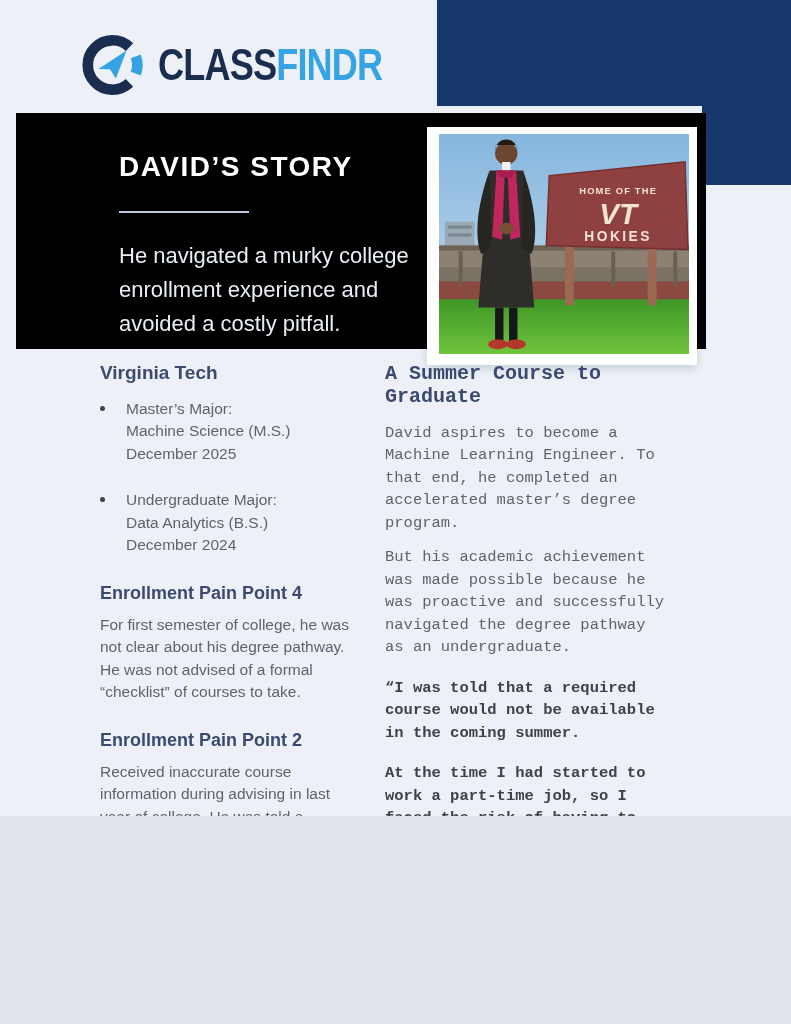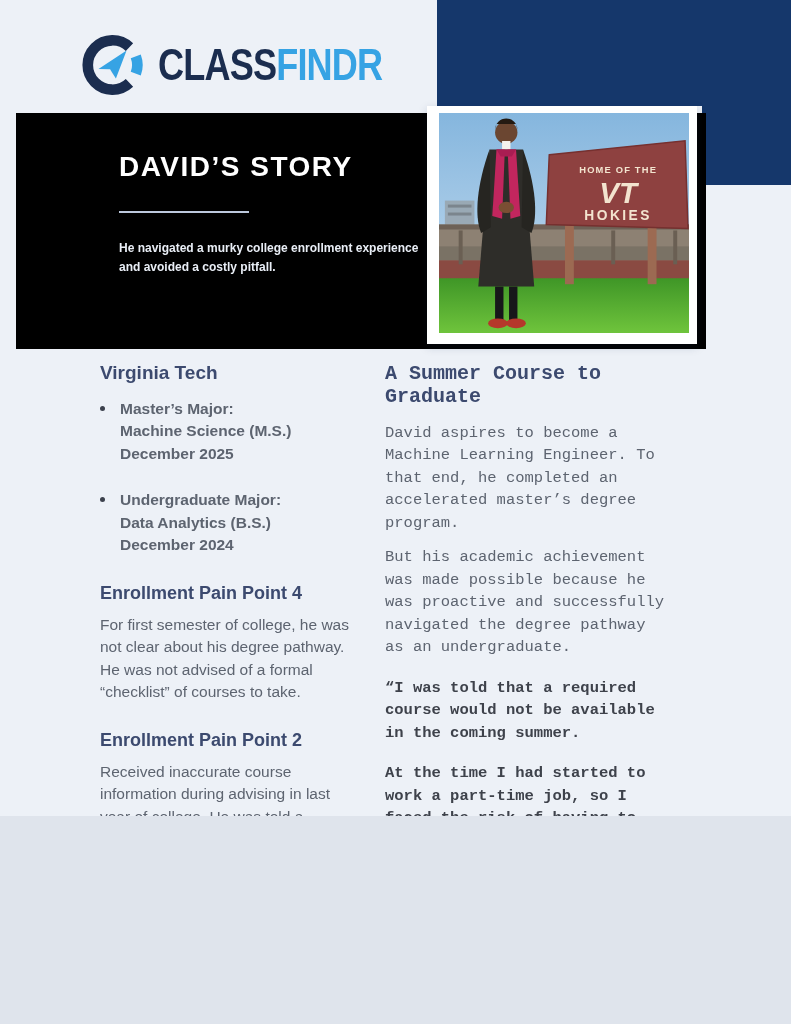--- a/index.html
+++ b/index.html
@@ -17,35 +17,35 @@
   .wordmark .sec { color:#36a3e4; }
   
   .block { position:absolute; background:#15376b; }
   .top-right { left:437px; top:0; width:354px; height:106px; }
   .right-step { left:702px; top:0; width:89px; height:185px; }
   
   .hero { position:absolute; left:0; top:113px; width:690px; height:236px; background:#000000;margin-left:16px; }
   .hero-inner { position:absolute; left:103px; top:38px; width:330px; }
   .hero h1 { color:#ffffff; font-size:28px; font-weight:800; letter-spacing:1.5px; }
   .divider { width:130px; height:2px; background:#bcc8dc; margin-top:28px; }
-  .hero p { margin-top:26px; color:#e9eef6; font-size:12px; line-height:1.55; width:322px;font-weight:bold; }
+  .hero p { margin-top:26px; color:#e9eef6; font-size:22px; line-height:1.55; width:322px; }
   
-  .photo-frame { position:absolute; left:427px; top:106px; width:270px; height:238px;
+  .photo-frame { position:absolute; left:427px; top:127px; width:270px; height:238px;
                  background:#ffffff; padding:7px 8px 11px 12px;
                  box-shadow:0 3px 9px rgba(20,40,80,.18); }
   .photo-frame svg { width:100%; height:100%; display:block; }
   .sign-text { fill:#f3e4cf; font-family:"Liberation Sans", sans-serif; font-weight:bold; }
   
   .columns { position:absolute; left:100px; top:362px; width:572px; display:flex; }
   .col-left  { width:252px; }
   .col-right { width:287px; margin-left:33px;font-family:Liberation Mono, monospace; }
   .section-heading { font-size:19px; font-weight:700; color:#3c4a6f; margin:0 0 14px 0; }
   .col-right .section-heading { font-size:20px; margin-left:0; }
   .majors { list-style:none; }
-  .majors li { display:flex; gap:15px; margin-bottom:24px;font-weight:bold; }
+  .majors li { display:flex; gap:21px; margin-bottom:24px; }
   .dot { flex:none; width:5px; height:5px; border-radius:50%; background:#3c414d; margin-top:8px; }
   .mline { font-size:15.5px; color:#5d6470; line-height:1.45; }
   .pain-heading { font-size:18px; font-weight:700; color:#3c4a6f; margin:26px 0 10px 0; }
   .body-p { font-size:15.5px; color:#5d6470; line-height:1.45; margin:0 0 12px 0; }
   .quote-p { font-size:15.5px; font-weight:700; color:#3e424b; line-height:1.45; margin:18px 0 0 0; }
   .signature { margin-top:10px; text-align:right; padding-right:26px;
                font-size:19px; font-weight:700; color:#4b5574; }
   
   .footer-bar { position:absolute; left:0; top:933px; width:791px; height:38px; background:#4a5272; }
 </style>

